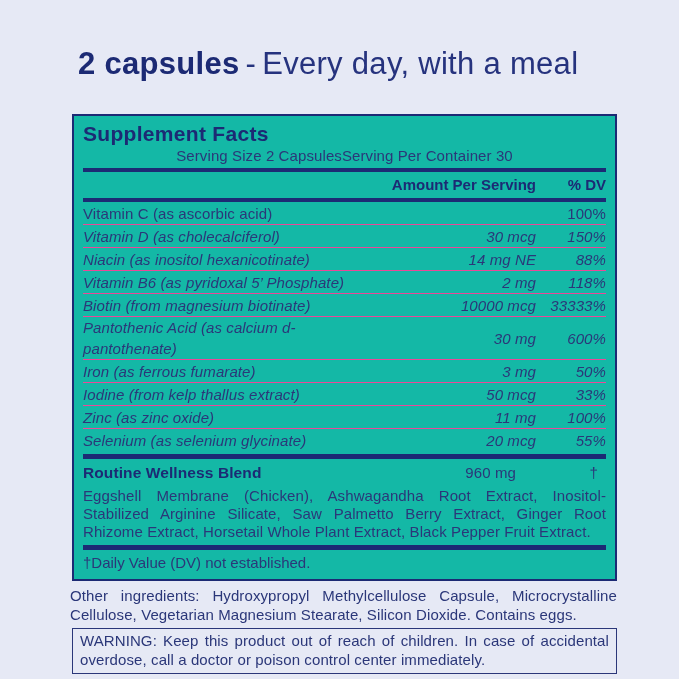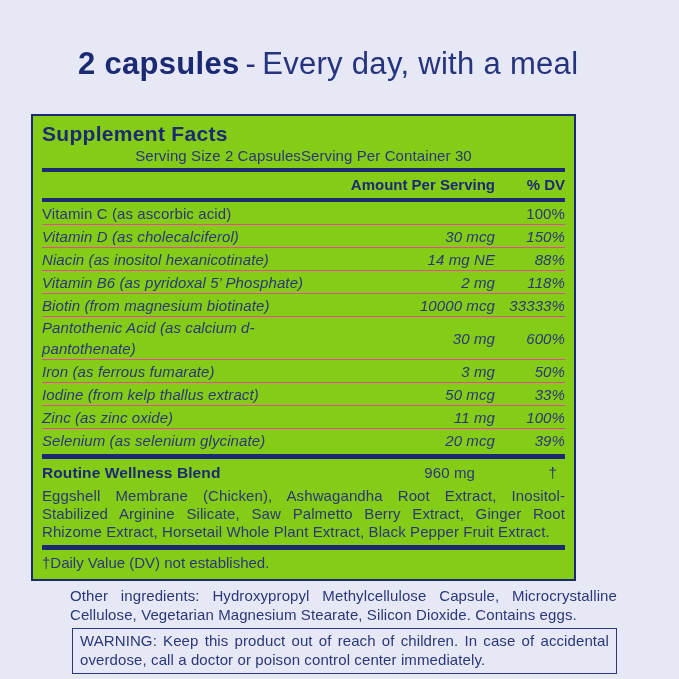--- a/index.html
+++ b/index.html
@@ -30,22 +30,22 @@
     font-weight: 700;
     color: #1c2a74;
   }
   .headline .light { font-weight: 400; }
   .headline .dash { font-weight: 400; padding: 0 6px; }
 
   
   .panel {
     box-sizing: border-box;
     width: 545px;
-    margin: 30px 0 0 31px;
-    background: #84cc16;
+    margin: 30px 0 0 72px;
+    background: #14b8a6;
     border: 2px solid #1c2a74;
     padding: 5px 9px 6px 9px;
   }
   .panel-title {
     font-size: 21px;
     font-weight: 700;
     letter-spacing: 0.3px;
     color: #1c2a74;
     line-height: 25px;
   }
@@ -193,21 +193,21 @@
         <span class="dv">33%</span>
       </div>
       <div class="nrow">
         <span class="nname">Zinc (as zinc oxide)</span>
         <span class="amt">11 mg</span>
         <span class="dv">100%</span>
       </div>
       <div class="nrow">
         <span class="nname">Selenium (as selenium glycinate)</span>
         <span class="amt">20 mcg</span>
-        <span class="dv">39%</span>
+        <span class="dv">55%</span>
       </div>
     </div>
 
     <div class="bar thick"></div>
 
     <div class="nrow blend-row">
       <span class="nname">Routine Wellness Blend</span>
       <span class="amt">960 mg</span>
       <span class="dv">†</span>
     </div>

